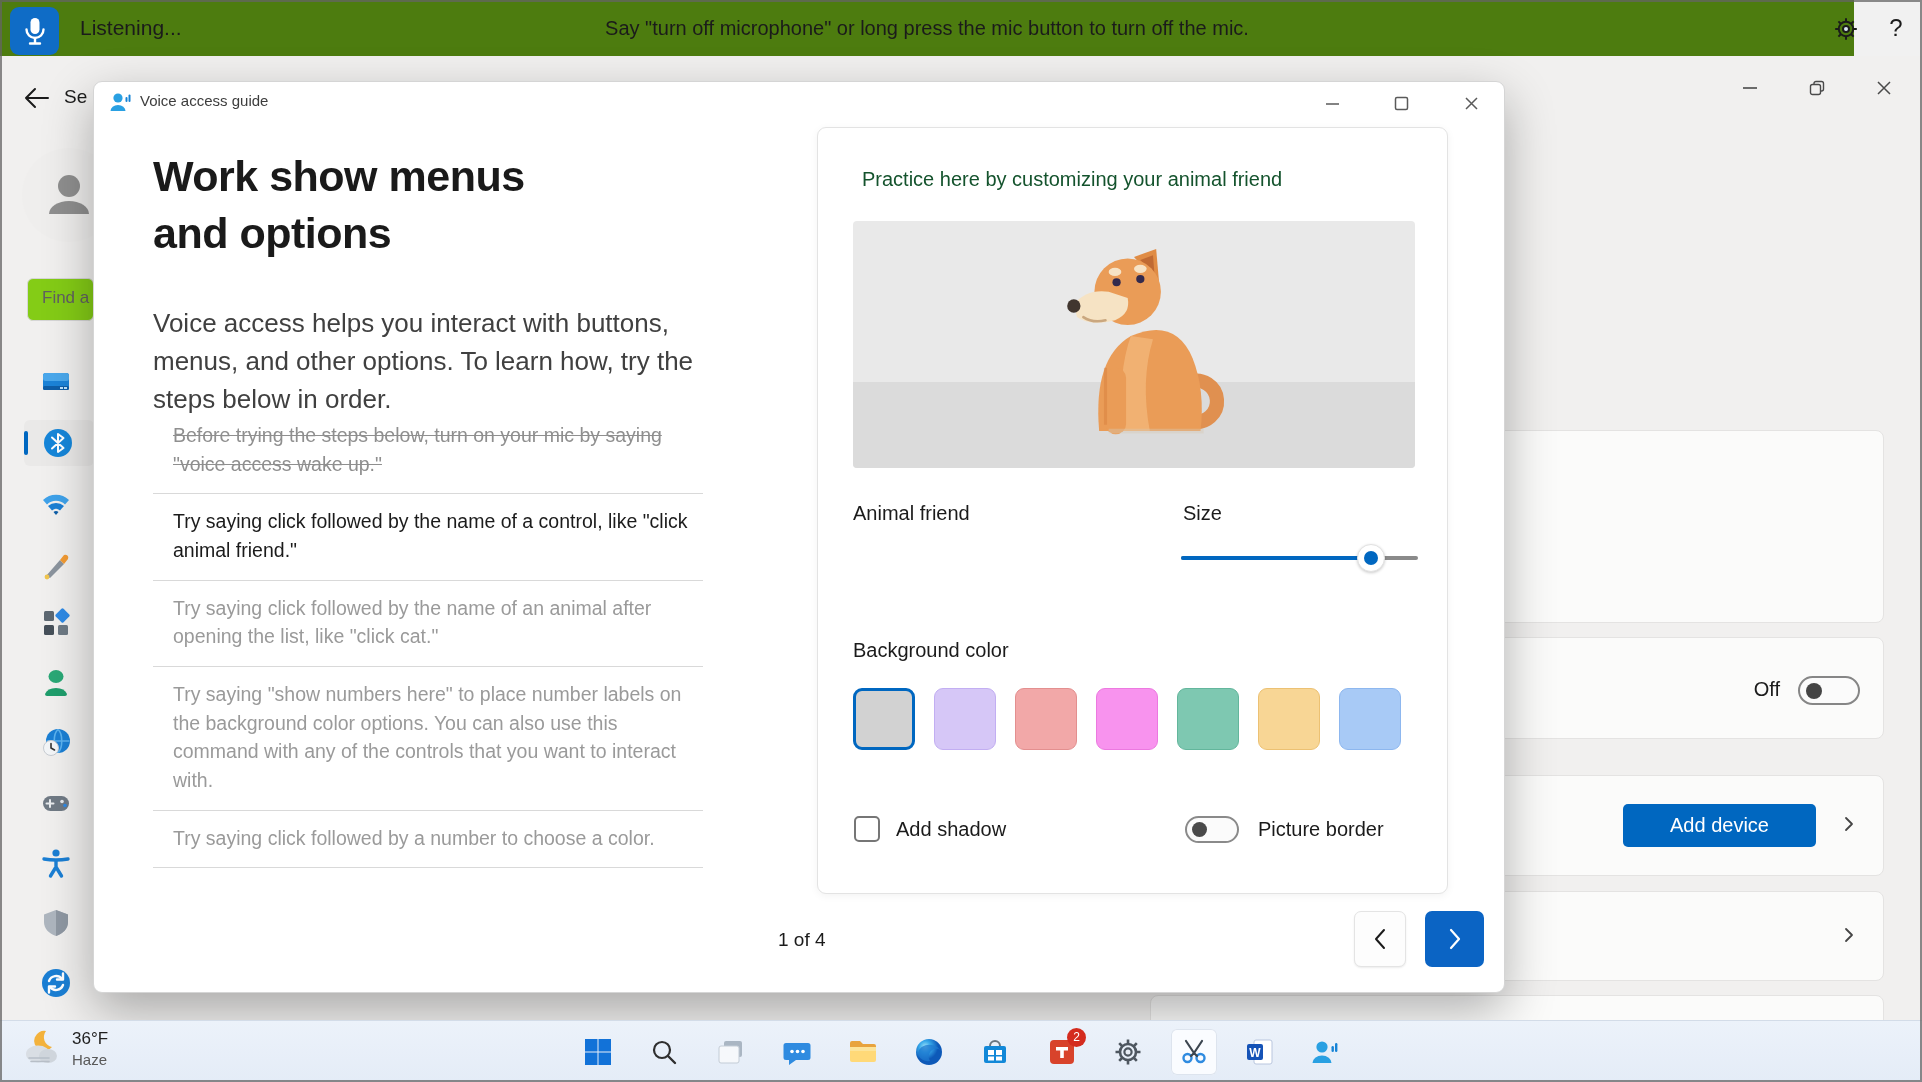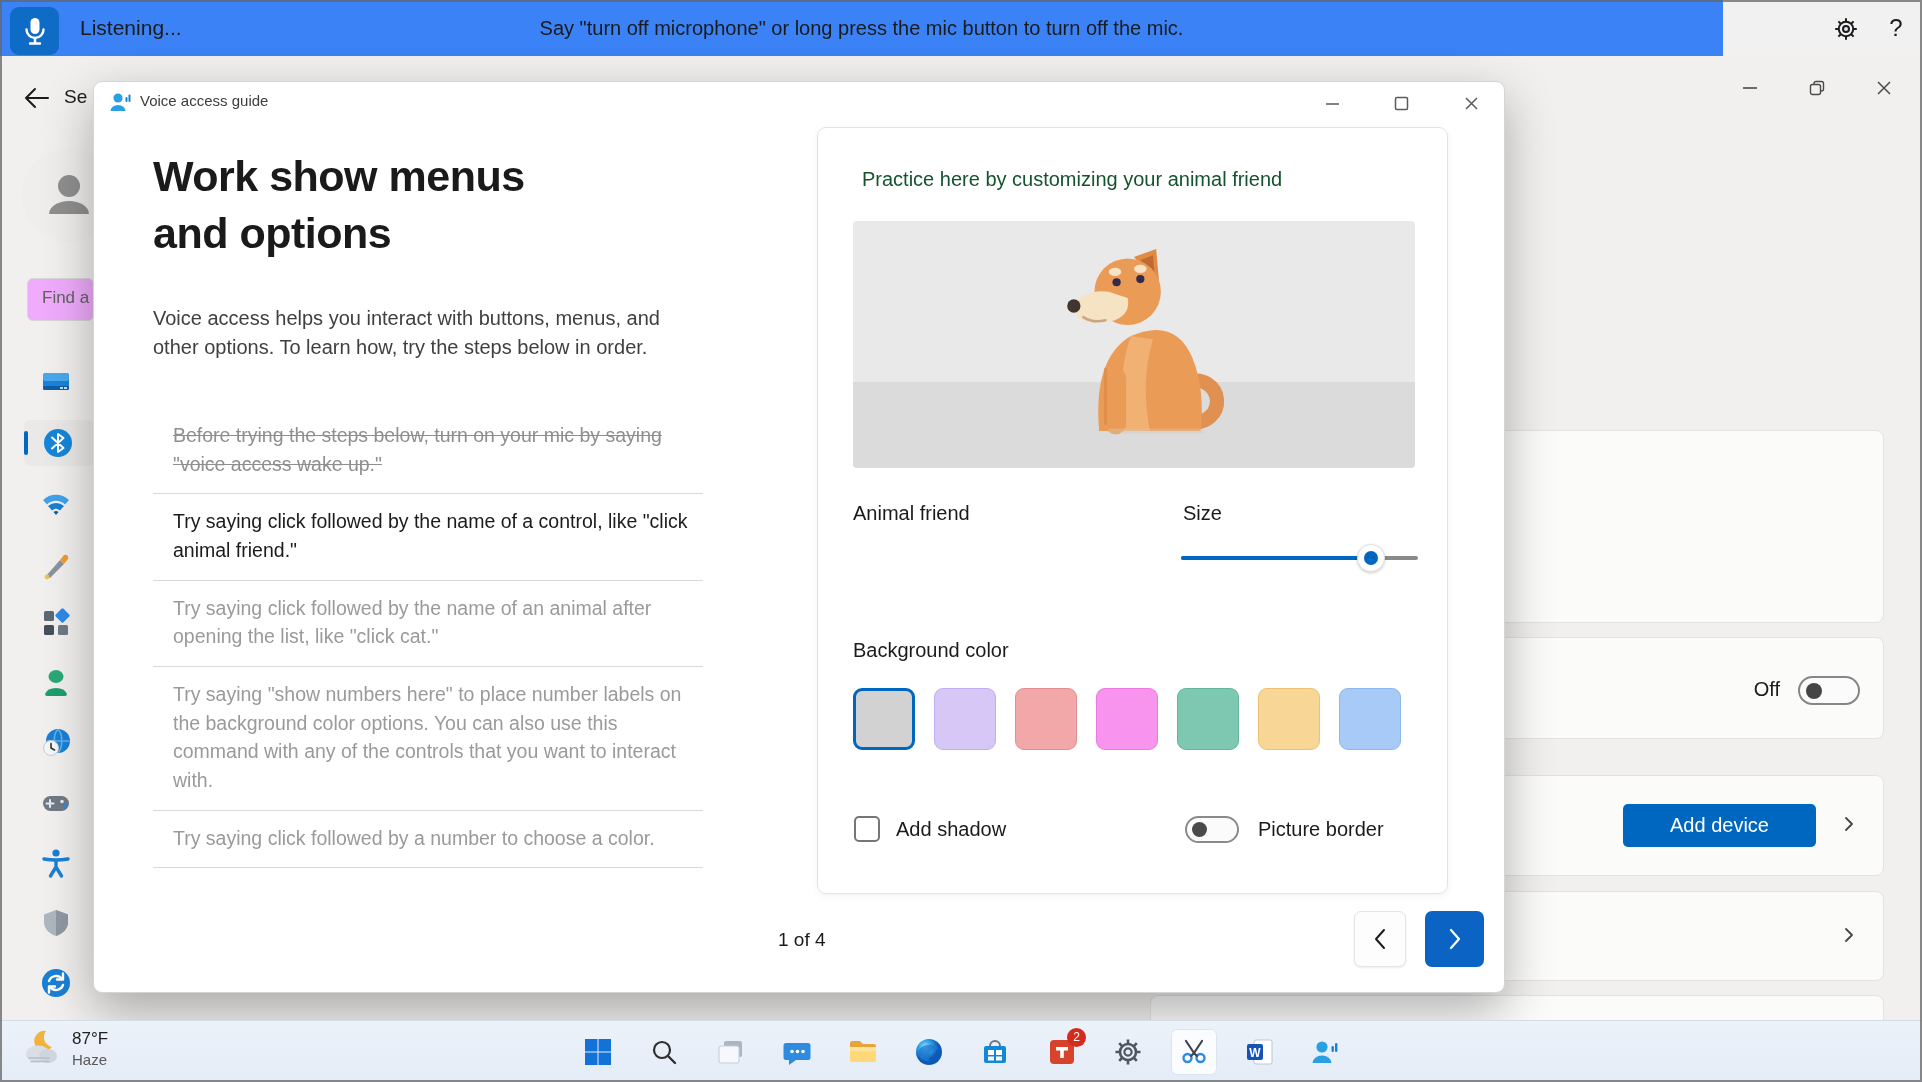--- a/index.html
+++ b/index.html
@@ -2,35 +2,35 @@
 <html><head>
 <meta charset="utf-8">
 <style>
   * { margin:0; padding:0; box-sizing:border-box; }
   html,body { width:1922px; height:1082px; }
   body { font-family:"Liberation Sans", sans-serif; overflow:hidden; background:#f1f1f1; }
   .screen { position:absolute; inset:0; width:1922px; height:1082px; overflow:hidden; }
   .frame { position:absolute; inset:0; border:2px solid rgba(100,100,100,.75); pointer-events:none; z-index:99; }
 
   
-  .voicebar { position:absolute; left:0; top:0; width:1723px; height:56px; background:#3b82f6; }
+  .voicebar { position:absolute; left:0; top:0; width:1854px; height:56px; background:#4d7c0f; }
   .mic-tile { position:absolute; left:10px; top:7px; width:49px; height:48px; border:none; border-radius:9px; background:#0f6cc6; cursor:pointer; display:flex; align-items:center; justify-content:center; }
   .vb-status { position:absolute; left:80px; top:0; height:56px; line-height:56px; font-size:21px; color:#1b1b1b; }
   .vb-hint { position:absolute; left:300px; right:300px; top:0; height:56px; line-height:56px; text-align:center; font-size:20px; color:#1b1b1b; }
   .vb-gear { position:absolute; left:1830px; top:13px; width:32px; height:32px; cursor:pointer; display:flex; align-items:center; justify-content:center; }
   .vb-help { position:absolute; left:1880px; top:13px; width:32px; height:32px; cursor:pointer; font-size:24px; color:#1b1b1b; text-align:center; line-height:30px; }
 
   
   .settings { position:absolute; left:0; top:56px; width:1922px; height:964px; background:#f1f0ef; }
   .back-btn { position:absolute; left:22px; top:28px; width:34px; height:30px; cursor:pointer; }
   .win-title { position:absolute; left:64px; top:30px; font-size:19px; color:#1b1b1b; white-space:nowrap; }
   .winctl { position:absolute; top:16px; width:34px; height:32px; display:flex; align-items:center; justify-content:center; cursor:pointer; }
   .winctl.min { left:1733px; } .winctl.res { left:1800px; } .winctl.cls { left:1867px; }
   .avatar { position:absolute; left:22px; top:92px; width:94px; height:94px; border-radius:50%; background:#efeeed; display:flex; align-items:center; justify-content:center; }
-  .findbox { position:absolute; left:27px; top:222px; width:67px; height:43px; background:#f0abfc; border:1px solid #d6d6d6; border-radius:6px; overflow:hidden; }
+  .findbox { position:absolute; left:27px; top:222px; width:67px; height:43px; background:#84cc16; border:1px solid #d6d6d6; border-radius:6px; overflow:hidden; }
   .findbox span { display:block; margin:9px 0 0 14px; font-size:17px; color:#616161; white-space:nowrap; }
   .side-item { position:absolute; left:40px; width:32px; height:32px; cursor:pointer; }
   .bt-sel { position:absolute; left:24px; top:364px; width:70px; height:46px; background:#eae9e8; border-radius:6px; cursor:pointer; }
   .bt-pill { position:absolute; left:0px; top:11px; width:4px; height:24px; border-radius:2px; background:#0067c0; }
   .bt-ic { position:absolute; left:18px; top:7px; width:32px; height:32px; }
 
   .card { position:absolute; left:1150px; width:734px; background:#fbfbfa; border:1px solid #e4e3e2; border-radius:8px; }
   .cardA { top:374px; height:193px; }
   .cardB { top:581px; height:102px; }
   .cardC { top:719px; height:101px; }
@@ -43,21 +43,21 @@
   .row-chev { position:absolute; width:20px; height:20px; cursor:pointer; }
 
   
   .dialog { position:absolute; left:93px; top:81px; width:1412px; height:912px; background:#fff; border:1px solid #d5d5d5; border-radius:9px; box-shadow:0 18px 50px rgba(0,0,0,.30); }
   .dlg-titlebar { position:absolute; left:0; top:0; right:0; height:40px; }
   .dlg-icon { position:absolute; left:14px; top:8px; width:24px; height:24px; }
   .dlg-title { position:absolute; left:46px; top:10px; font-size:15px; color:#3d3d3d; }
   .dlg-ctl { position:absolute; top:4px; width:36px; height:34px; display:flex; align-items:center; justify-content:center; cursor:pointer; }
   .dlg-min { left:1220px; } .dlg-max { left:1289px; } .dlg-cls { left:1359px; }
   .dlg-heading { position:absolute; left:59px; top:66px; width:440px; font-size:43px; font-weight:600; line-height:1.32; color:#1a1a1a; letter-spacing:-0.5px; }
-  .dlg-intro { position:absolute; left:59px; top:222px; width:548px; font-size:20px; line-height:1.47; color:#404040; }
+  .dlg-intro { position:absolute; left:59px; top:222px; width:548px; font-size:26px; line-height:1.47; color:#404040; }
   .steps { position:absolute; left:59px; top:326px; width:550px; }
   .step { border-bottom:1px solid #d9d9d9; padding:13px 0 15px 20px; font-size:19.5px; line-height:1.47; color:#9a9a9a; }
   .step.done { color:#8f8f8f; text-decoration:line-through; }
   .step.active { color:#1b1b1b; }
 
   .practice { position:absolute; left:723px; top:45px; width:631px; height:767px; background:#fff; border:1px solid #e3e3e3; border-radius:9px; box-shadow:0 2px 8px rgba(0,0,0,.05); }
   .pr-title { position:absolute; left:44px; top:40px; font-size:20px; color:#14532d; white-space:nowrap; }
   .pr-img { position:absolute; left:35px; top:93px; width:562px; height:247px; background:#e9e9e9; border-radius:4px; overflow:hidden; }
   .pr-img .floor { position:absolute; left:0; right:0; bottom:0; height:86px; background:#dbdbdb; }
   .dog { position:absolute; left:50%; transform:translateX(-50%); bottom:24px; }
@@ -365,21 +365,21 @@
 
   <div class="taskbar">
     <div class="weather">
       <svg width="42" height="42" viewBox="0 0 42 42">
           <path d="M26 4 a10 10 0 0 0 6 16 a10 10 0 1 1 -6 -16" fill="#f3b23c"></path>
           <ellipse cx="18" cy="27" rx="12" ry="8.5" fill="#d9dee4"></ellipse>
           <ellipse cx="28" cy="29" rx="9" ry="7" fill="#cfd5dc"></ellipse>
           <path d="M9 31 h20 M11 34.5 h18" stroke="#b7bec7" stroke-width="1.6" stroke-linecap="round"></path>
         </svg>
       <div class="wx-txt">
-        <span class="wx-temp">87°F</span>
+        <span class="wx-temp">36°F</span>
         <span class="wx-cond">Haze</span>
       </div>
     </div>
 
     <div class="tb-ic" style="left:575px">
       <svg width="30" height="30" viewBox="0 0 30 30">
           <rect x="2" y="2" width="12.5" height="12.5" fill="#1272d8"></rect>
           <rect x="15.5" y="2" width="12.5" height="12.5" fill="#1272d8"></rect>
           <rect x="2" y="15.5" width="12.5" height="12.5" fill="#1272d8"></rect>
           <rect x="15.5" y="15.5" width="12.5" height="12.5" fill="#1272d8"></rect>

